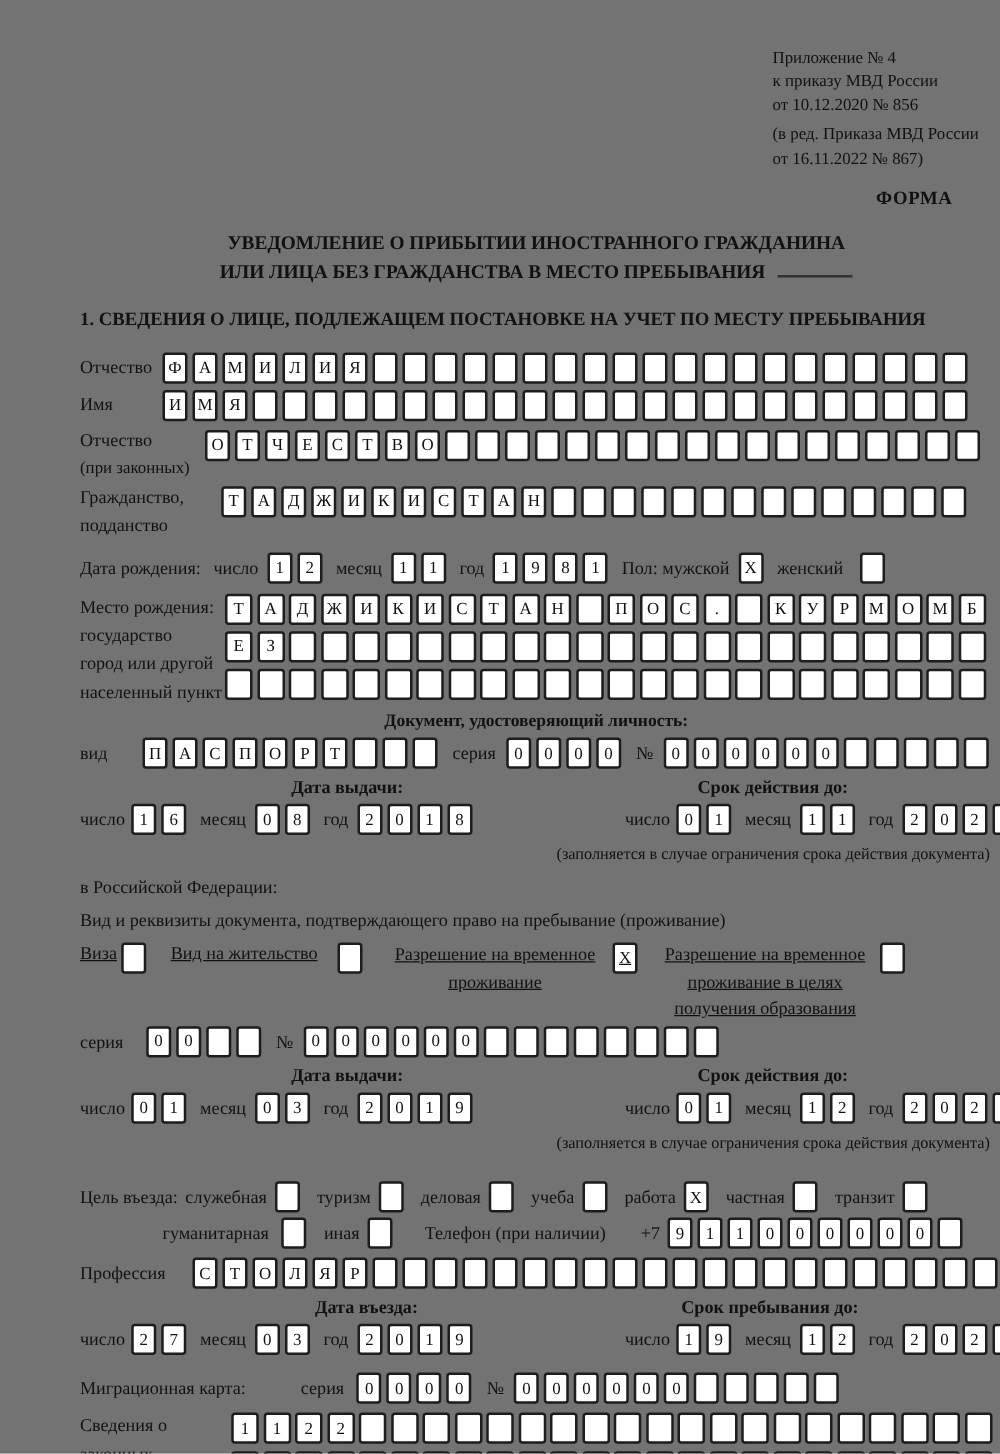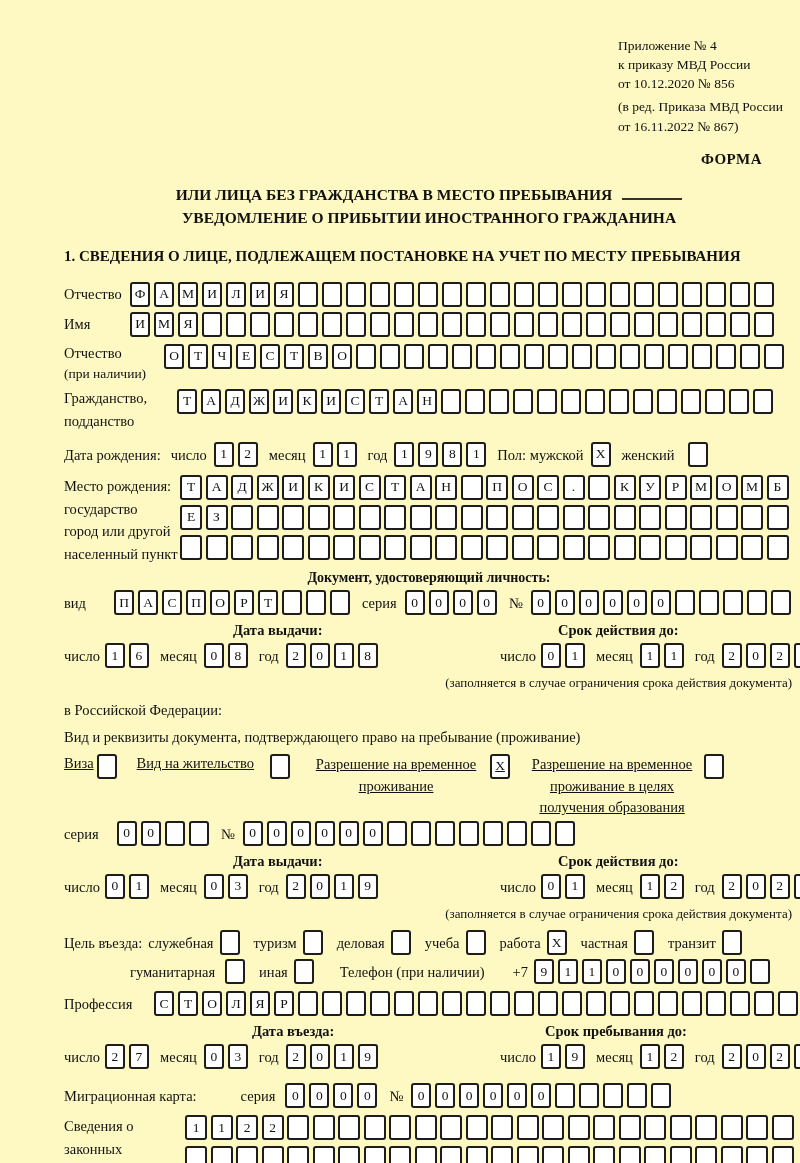--- a/index.html
+++ b/index.html
@@ -1,19 +1,19 @@
 <!DOCTYPE html>
 <html><head>
 <meta charset="utf-8">
 <style>
   html,body{margin:0;padding:0;background:#fff;}
   .page{
     width:800px;height:1163px;box-sizing:border-box;
     padding:36px 6px 0 64px;
-    background:#fef9c3;color:#111;
+    background:#737373;color:#111;
     font-family:"Liberation Serif", serif;
     font-size:14.5px;line-height:1.25;
     overflow:hidden;position:relative;
   }
   .hdr{margin-left:554px;font-size:13.5px;line-height:1.42;}
   .hdr .gap{height:4px;}
   .forma{margin-top:14px;text-align:right;padding-right:32px;font-weight:bold;font-size:15px;letter-spacing:.5px;}
   .title{margin-top:14px;text-align:center;font-weight:bold;font-size:15.5px;line-height:1.5;}
   .blank-line{display:inline-block;width:60px;border-bottom:2px solid #333;margin-left:10px;vertical-align:baseline;height:12px;}
   .sec-h{margin-top:18px;font-weight:bold;font-size:15px;}
@@ -57,22 +57,22 @@
     <div>к приказу МВД России</div>
     <div>от 10.12.2020 № 856</div>
     <div class="gap"></div>
     <div>(в ред. Приказа МВД России</div>
     <div>от 16.11.2022 № 867)</div>
   </div>
 
   <div class="forma">ФОРМА</div>
 
   <div class="title">
+    <div>УВЕДОМЛЕНИЕ О ПРИБЫТИИ ИНОСТРАННОГО ГРАЖДАНИНА</div>
     <div><span>ИЛИ ЛИЦА БЕЗ ГРАЖДАНСТВА В МЕСТО ПРЕБЫВАНИЯ</span><span class="blank-line"></span></div>
-    <div>УВЕДОМЛЕНИЕ О ПРИБЫТИИ ИНОСТРАННОГО ГРАЖДАНИНА</div>
   </div>
 
   <div class="sec-h">1. СВЕДЕНИЯ О ЛИЦЕ, ПОДЛЕЖАЩЕМ ПОСТАНОВКЕ НА УЧЕТ ПО МЕСТУ ПРЕБЫВАНИЯ</div>
 
   <div class="frow" style="margin-top:16px">
     <span class="lbl w66">Отчество</span>
     <span class="boxes">
         <span class="box">Ф</span>
         <span class="box">А</span>
         <span class="box">М</span>
@@ -132,21 +132,21 @@
         <span class="box"></span>
         <span class="box"></span>
         <span class="box"></span>
         <span class="box"></span>
       </span>
   </div>
 
   <div class="frow start">
     <span class="lblcol w100">
       <div>Отчество</div>
-      <div style="font-size:13.5px">(при наличии)</div>
+      <div style="font-size:13.5px">(при законных)</div>
     </span>
     <span class="boxes" style="margin-top:2px">
         <span class="box">О</span>
         <span class="box">Т</span>
         <span class="box">Ч</span>
         <span class="box">Е</span>
         <span class="box">С</span>
         <span class="box">Т</span>
         <span class="box">В</span>
         <span class="box">О</span>
@@ -497,21 +497,21 @@
       <span class="boxes">
           <span class="box">2</span>
           <span class="box">0</span>
           <span class="box">2</span>
           <span class="box">5</span>
         </span>
     </span>
   </div>
   <div class="note">(заполняется в случае ограничения срока действия документа)</div>
 
-  <div class="frow" style="margin-top:8px">
+  <div class="frow" style="margin-top:23px">
     <span class="lbl">Цель въезда:</span>
     <span class="purpose-label" style="margin-left:6px">служебная</span>
     <span class="box"></span>
     <span class="purpose-label">туризм</span>
     <span class="box"></span>
     <span class="purpose-label">деловая</span>
     <span class="box"></span>
     <span class="purpose-label">учеба</span>
     <span class="box"></span>
     <span class="purpose-label">работа</span>

